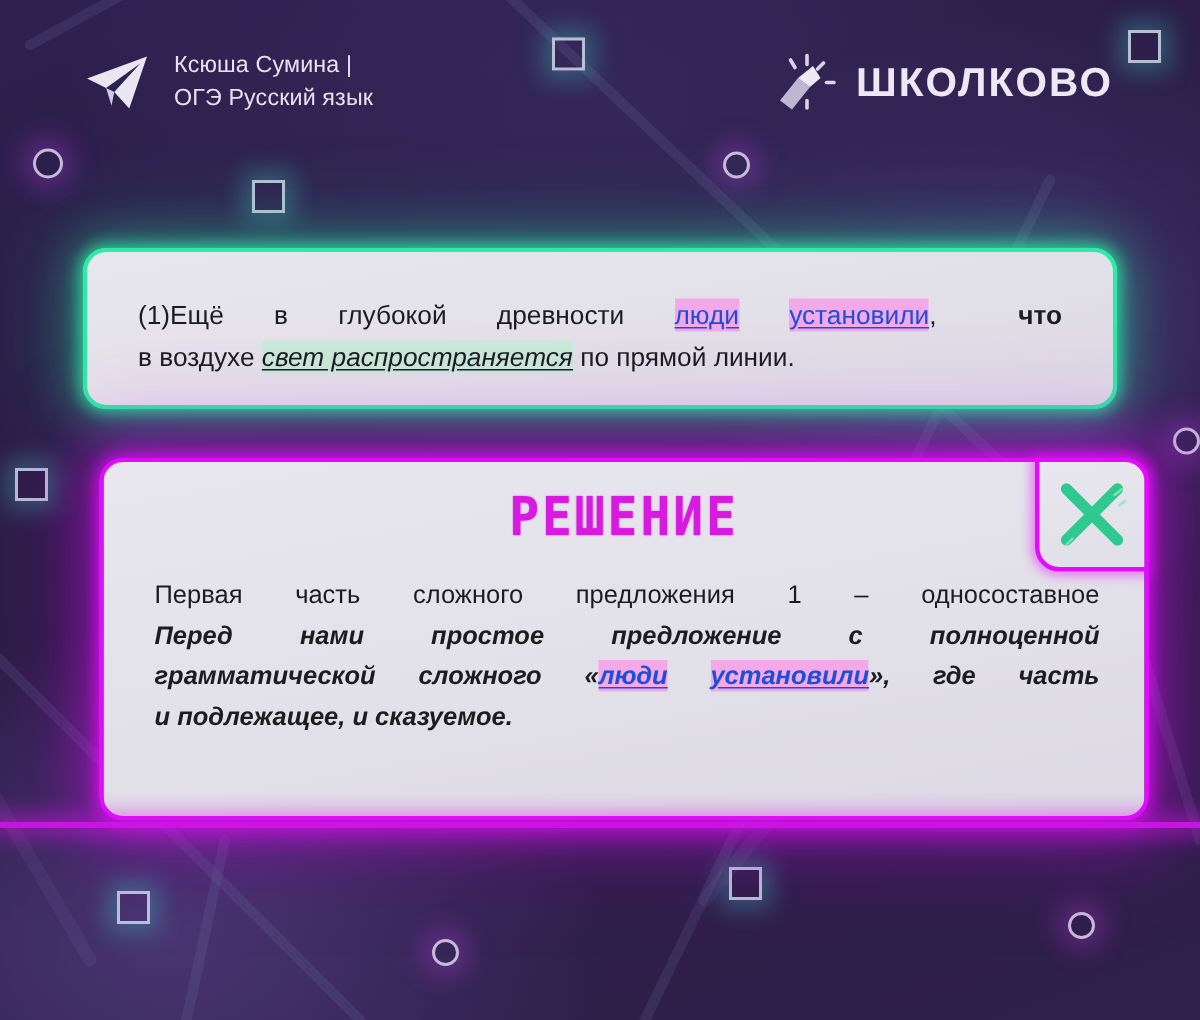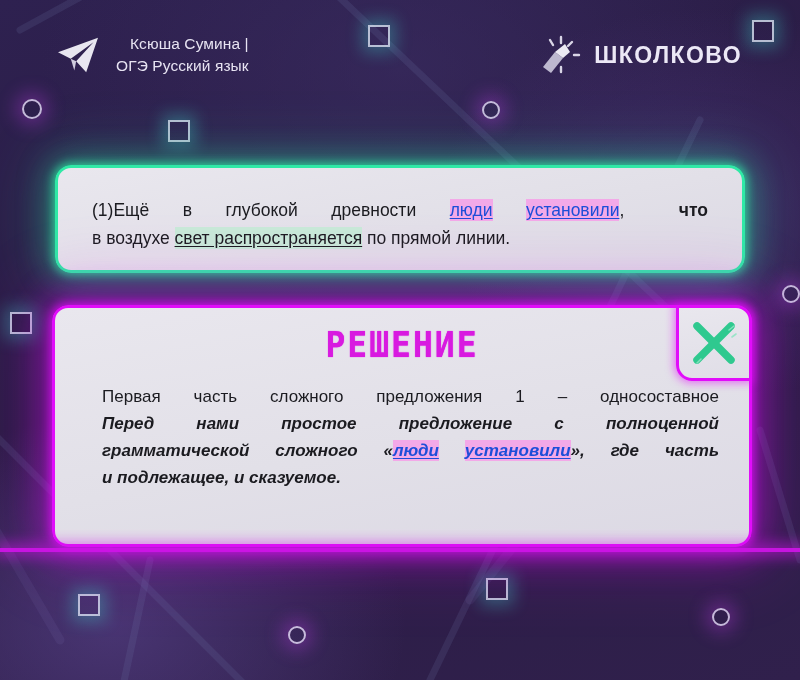--- a/index.html
+++ b/index.html
@@ -37,49 +37,49 @@
     border-radius:50%;
     box-shadow:0 0 18px 7px rgba(190,60,230,.33);
   }
 
   
   .header {
     position:absolute; top:0; left:0; right:0; height:110px;
     display:flex; align-items:center; justify-content:space-between;
     padding:0 58px 0 56px;
   }
-  .brand-left { display:flex; align-items:center; gap:16px;text-align:right; }
+  .brand-left { display:flex; align-items:center; gap:16px; }
   .tg-icon { width:44px; height:40px; flex:none; }
   .channel {
     color:#e7e3f2; font-size:15.5px; line-height:1.42;
     letter-spacing:.1px; white-space:pre-line;
   }
   .brand-right { display:flex; align-items:center; gap:12px; }
   .spark-icon { width:46px; height:44px; flex:none; }
   .brand-name {
-    color:#ece8f6; font-size:23px; font-weight:bold;
+    color:#ece8f6; font-size:27px; font-weight:bold;
     letter-spacing:1.4px;
   }
 
   
   .card {
     position:absolute;
     border-radius:16px;
     background:linear-gradient(170deg,#e9e7ee 0%,#e2e0e8 55%,#dcd9e4 100%);
   }
 
   #quote-card {
     left:55px; top:165px; width:690px; height:108px;
     border:3px solid #2fe9a6;
     box-shadow:0 0 10px 2px rgba(47,233,166,.75),
                0 0 30px 8px rgba(47,233,166,.35),
                0 0 60px 18px rgba(47,233,166,.16);
   }
   #solution-card {
-    left:52px; top:305px; width:700px; height:242px;
+    left:66px; top:305px; width:700px; height:242px;
     border:3px solid #e10dfa;
     box-shadow:0 0 10px 2px rgba(225,13,250,.8),
                0 0 34px 10px rgba(225,13,250,.42),
                0 0 70px 22px rgba(225,13,250,.18);
   }
 
   .quote-text {
     padding:28px 34px 0 34px;
     font-size:17.5px; line-height:1.62;
     color:#1b1b20;
@@ -94,20 +94,21 @@
 
   mark.pink {
     background:#f3a9e8; color:#1d4ed8;
     text-decoration:underline; text-underline-offset:2px;
     padding:1px 0;
   }
   mark.mint {
     background:#c8ead8; color:#1b1b20;
     text-decoration:underline; text-underline-offset:2px;
     padding:1px 0;
+    font-style:italic;
   }
   .b { font-weight:bold;margin-left:21px; }
 
   
   .sol-head {
     position:relative; height:72px;
     display:flex; align-items:center; justify-content:center;
   }
   .sol-title {
     font-family:"DejaVu Sans Mono", monospace;
@@ -126,21 +127,20 @@
     box-shadow:0 0 8px 2px rgba(225,13,250,.55);
     background:linear-gradient(170deg,#e9e7ee,#e0dee7);
     display:flex; align-items:center; justify-content:center;
   }
   .x-mark { width:50px; height:50px; }
 
   .sol-text {
     padding:4px 30px 0 34px;
     font-size:17px; line-height:1.58;
     color:#1b1b20;
-    margin-left:13px;
   }
   .sol-text .ln { display:block; }
   .sol-text .ln.just { text-align:justify; text-align-last:justify; }
   .sol-text .bi { font-weight:bold; font-style:italic; }
 
   
   .bottom-glow {
     position:absolute; left:0; right:0; top:548px; height:4px;
     background:#cf14e8;
     box-shadow:0 0 14px 5px rgba(207,20,232,.6);

